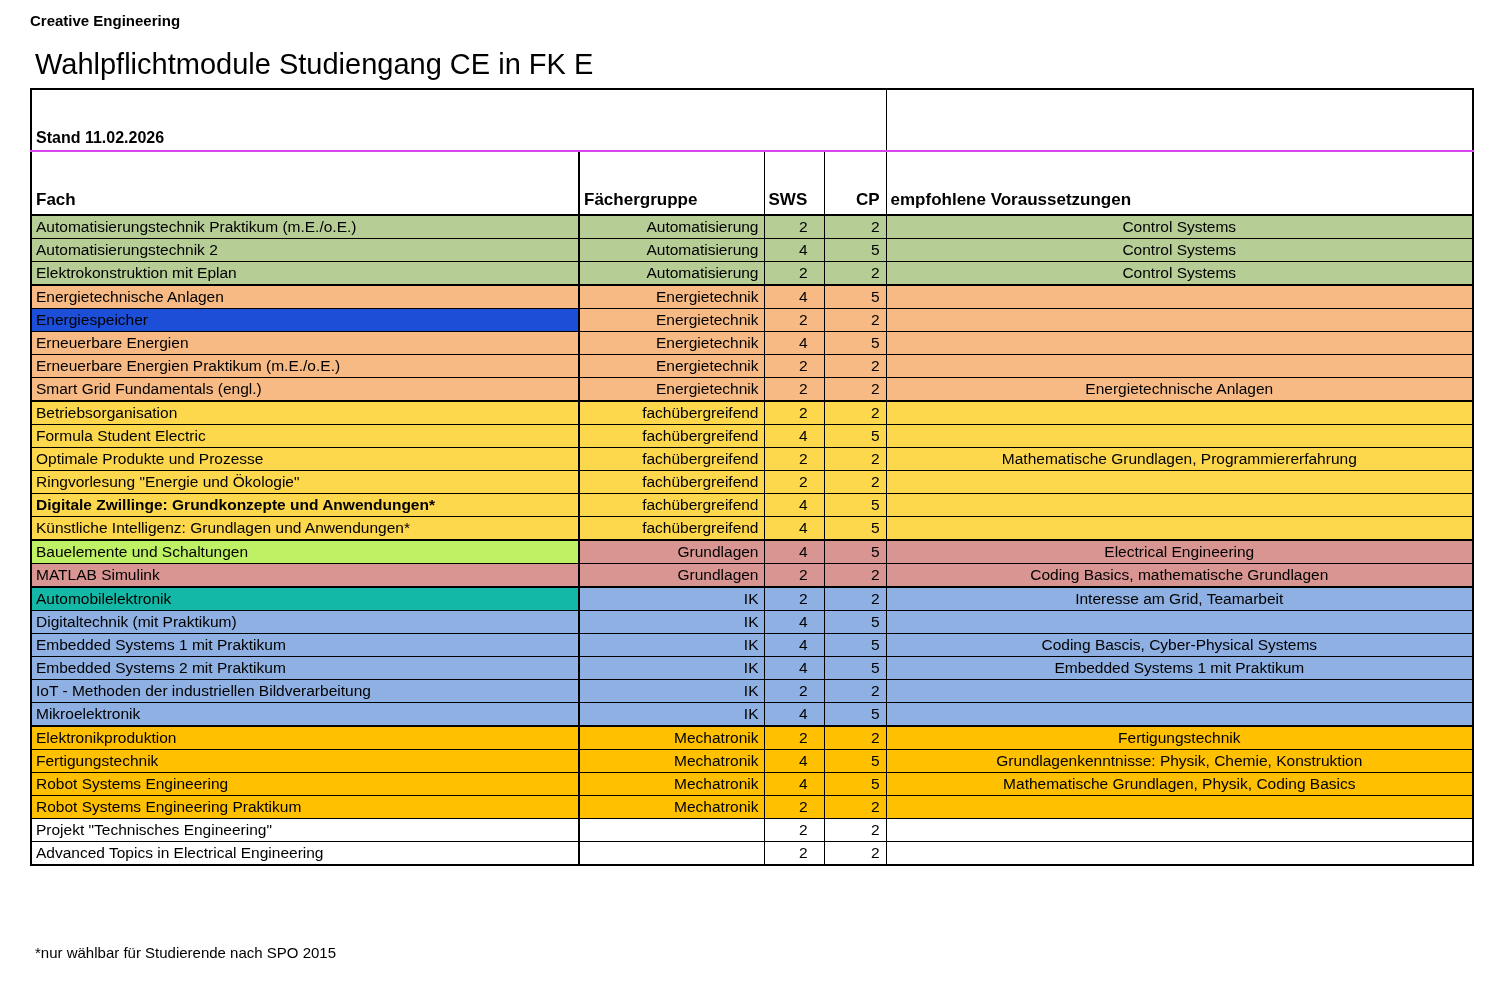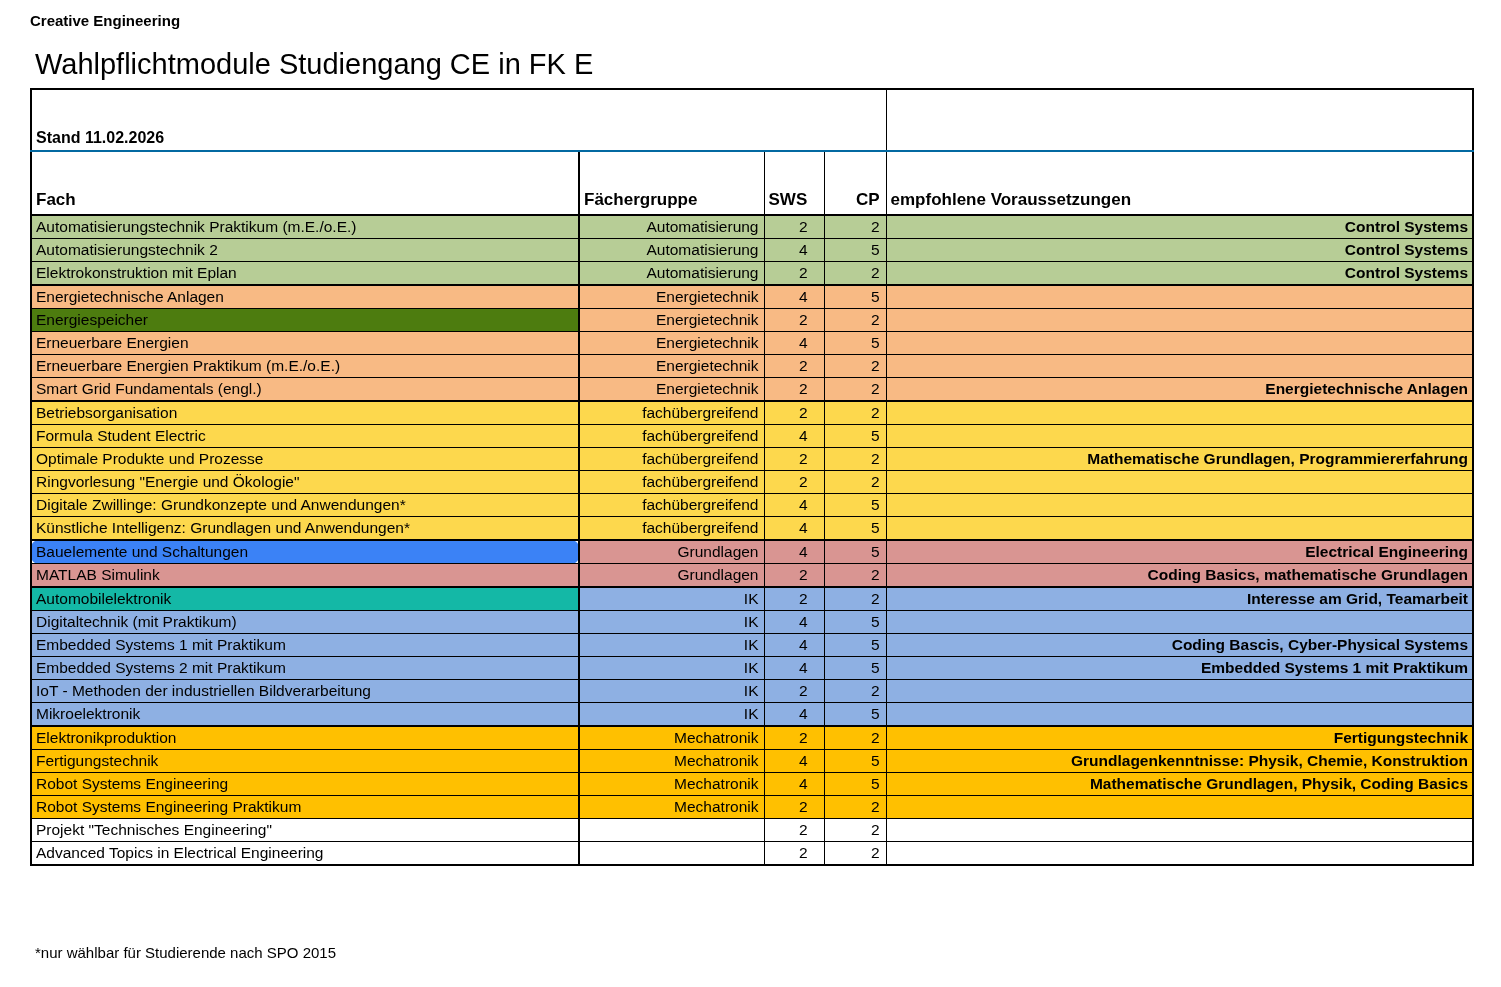--- a/index.html
+++ b/index.html
@@ -53,21 +53,21 @@
   .w-cp     { width: 62px;  }
   .w-vor    { width: 587px; }
 
   
   tr.stand-row td {
     height: 55px;
     vertical-align: bottom;
     font-weight: bold;
     font-size: 16px;
     padding: 2px 4px 3px 4px;
-    border-bottom: 2px solid #0369a1;
+    border-bottom: 2px solid #d946ef;
   }
   td.stand-right { border-left: 2px solid #000; }
 
   
   tr.header-row th {
     height: 56px;
     vertical-align: bottom;
     font-weight: bold;
     font-size: 17px;
     text-align: left;
@@ -81,21 +81,21 @@
   tr.data-row td {
     height: 22px;
     font-size: 15.5px;
     padding: 0 4px;
     vertical-align: middle;
   }
   tr.data-row td.cell-fach  { text-align: left; }
   tr.data-row td.cell-gruppe{ text-align: right; padding-right: 5px; border-left: 2px solid #000; }
   tr.data-row td.cell-sws   { text-align: right; padding-right: 16px; }
   tr.data-row td.cell-cp    { text-align: right; padding-right: 6px; }
-  tr.data-row td.cell-vor   { text-align: right; font-weight: bold; }
+  tr.data-row td.cell-vor   { text-align: center; }
   tr.group-start td { border-top: 2px solid #000; }
 
   .footnote {
     position: absolute;
     left: 35px;
     top: 944px;
     font-size: 15px;
     white-space: nowrap;
   }
 </style>
@@ -151,21 +151,21 @@
           <td class="cell-vor" style="background-color: rgb(183, 205, 150);">Control Systems</td>
         </tr>
         <tr class="data-row group-start">
           <td class="cell-fach" style="background-color: rgb(248, 186, 132);">Energietechnische Anlagen</td>
           <td class="cell-gruppe" style="background-color: rgb(248, 186, 132);">Energietechnik</td>
           <td class="cell-sws" style="background-color: rgb(248, 186, 132);">4</td>
           <td class="cell-cp" style="background-color: rgb(248, 186, 132);">5</td>
           <td class="cell-vor" style="background-color: rgb(248, 186, 132);"></td>
         </tr>
         <tr class="data-row">
-          <td class="cell-fach" style="background-color: #4d7c0f;">Energiespeicher</td>
+          <td class="cell-fach" style="background-color: #1d4ed8;">Energiespeicher</td>
           <td class="cell-gruppe" style="background-color: rgb(248, 186, 132);">Energietechnik</td>
           <td class="cell-sws" style="background-color: rgb(248, 186, 132);">2</td>
           <td class="cell-cp" style="background-color: rgb(248, 186, 132);">2</td>
           <td class="cell-vor" style="background-color: rgb(248, 186, 132);"></td>
         </tr>
         <tr class="data-row">
           <td class="cell-fach" style="background-color: rgb(248, 186, 132);">Erneuerbare Energien</td>
           <td class="cell-gruppe" style="background-color: rgb(248, 186, 132);">Energietechnik</td>
           <td class="cell-sws" style="background-color: rgb(248, 186, 132);">4</td>
           <td class="cell-cp" style="background-color: rgb(248, 186, 132);">5</td>
@@ -207,35 +207,35 @@
           <td class="cell-vor" style="background-color: rgb(253, 216, 77);">Mathematische Grundlagen, Programmiererfahrung</td>
         </tr>
         <tr class="data-row">
           <td class="cell-fach" style="background-color: rgb(253, 216, 77);">Ringvorlesung "Energie und Ökologie"</td>
           <td class="cell-gruppe" style="background-color: rgb(253, 216, 77);">fachübergreifend</td>
           <td class="cell-sws" style="background-color: rgb(253, 216, 77);">2</td>
           <td class="cell-cp" style="background-color: rgb(253, 216, 77);">2</td>
           <td class="cell-vor" style="background-color: rgb(253, 216, 77);"></td>
         </tr>
         <tr class="data-row">
-          <td class="cell-fach" style="background-color: rgb(253, 216, 77);">Digitale Zwillinge: Grundkonzepte und Anwendungen*</td>
+          <td class="cell-fach" style="background-color: rgb(253, 216, 77); font-weight: bold;">Digitale Zwillinge: Grundkonzepte und Anwendungen*</td>
           <td class="cell-gruppe" style="background-color: rgb(253, 216, 77);">fachübergreifend</td>
           <td class="cell-sws" style="background-color: rgb(253, 216, 77);">4</td>
           <td class="cell-cp" style="background-color: rgb(253, 216, 77);">5</td>
           <td class="cell-vor" style="background-color: rgb(253, 216, 77);"></td>
         </tr>
         <tr class="data-row">
           <td class="cell-fach" style="background-color: rgb(253, 216, 77);">Künstliche Intelligenz: Grundlagen und Anwendungen*</td>
           <td class="cell-gruppe" style="background-color: rgb(253, 216, 77);">fachübergreifend</td>
           <td class="cell-sws" style="background-color: rgb(253, 216, 77);">4</td>
           <td class="cell-cp" style="background-color: rgb(253, 216, 77);">5</td>
           <td class="cell-vor" style="background-color: rgb(253, 216, 77);"></td>
         </tr>
         <tr class="data-row group-start">
-          <td class="cell-fach" style="background-color: #3b82f6; border-radius: 8px;">Bauelemente und Schaltungen</td>
+          <td class="cell-fach" style="background-color: #bef264;">Bauelemente und Schaltungen</td>
           <td class="cell-gruppe" style="background-color: rgb(217, 149, 146);">Grundlagen</td>
           <td class="cell-sws" style="background-color: rgb(217, 149, 146);">4</td>
           <td class="cell-cp" style="background-color: rgb(217, 149, 146);">5</td>
           <td class="cell-vor" style="background-color: rgb(217, 149, 146);">Electrical Engineering</td>
         </tr>
         <tr class="data-row">
           <td class="cell-fach" style="background-color: rgb(217, 149, 146);">MATLAB Simulink</td>
           <td class="cell-gruppe" style="background-color: rgb(217, 149, 146);">Grundlagen</td>
           <td class="cell-sws" style="background-color: rgb(217, 149, 146);">2</td>
           <td class="cell-cp" style="background-color: rgb(217, 149, 146);">2</td>

